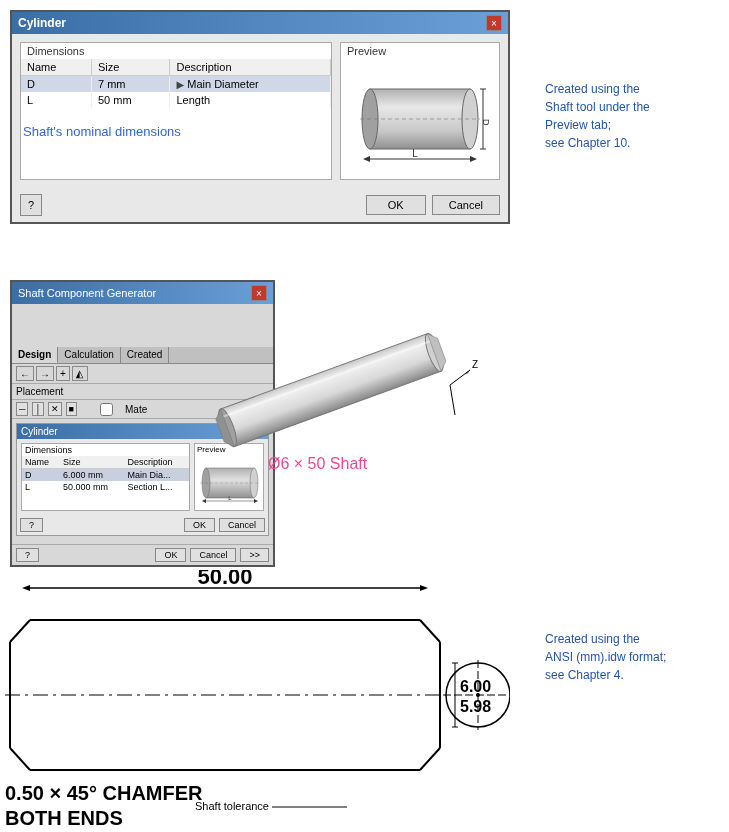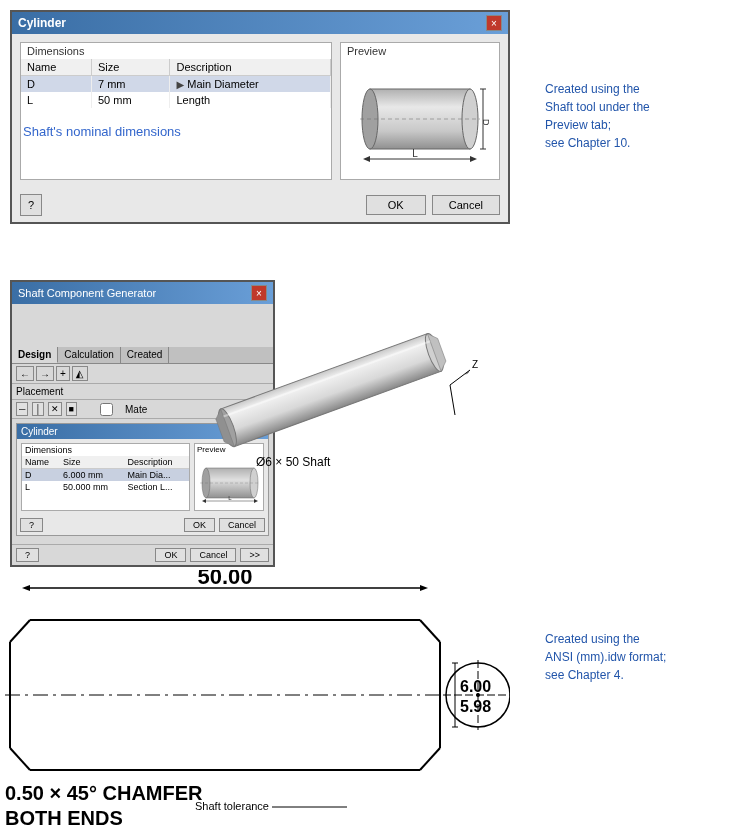--- a/index.html
+++ b/index.html
@@ -352,23 +352,23 @@
       position: absolute;
       top: 285px;
       left: 200px;
       width: 290px;
       height: 200px;
     }
 
     .shaft-label {
       position: absolute;
       top: 455px;
-      left: 256px;
-      font-size: 12px;
-      color: #000000;
+      left: 268px;
+      font-size: 16px;
+      color: #ec4899;
     }
 
     
     .section3 {
       position: absolute;
       top: 570px;
       left: 0px;
       width: 510px;
       height: 260px;
     }

